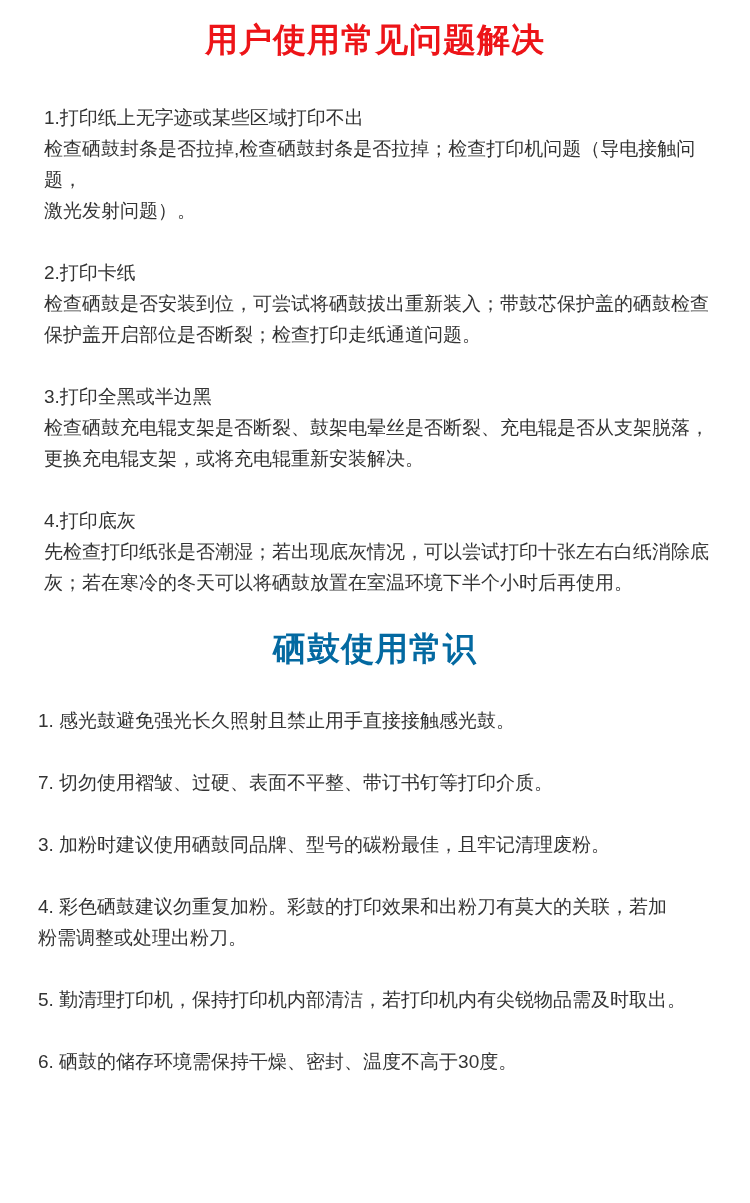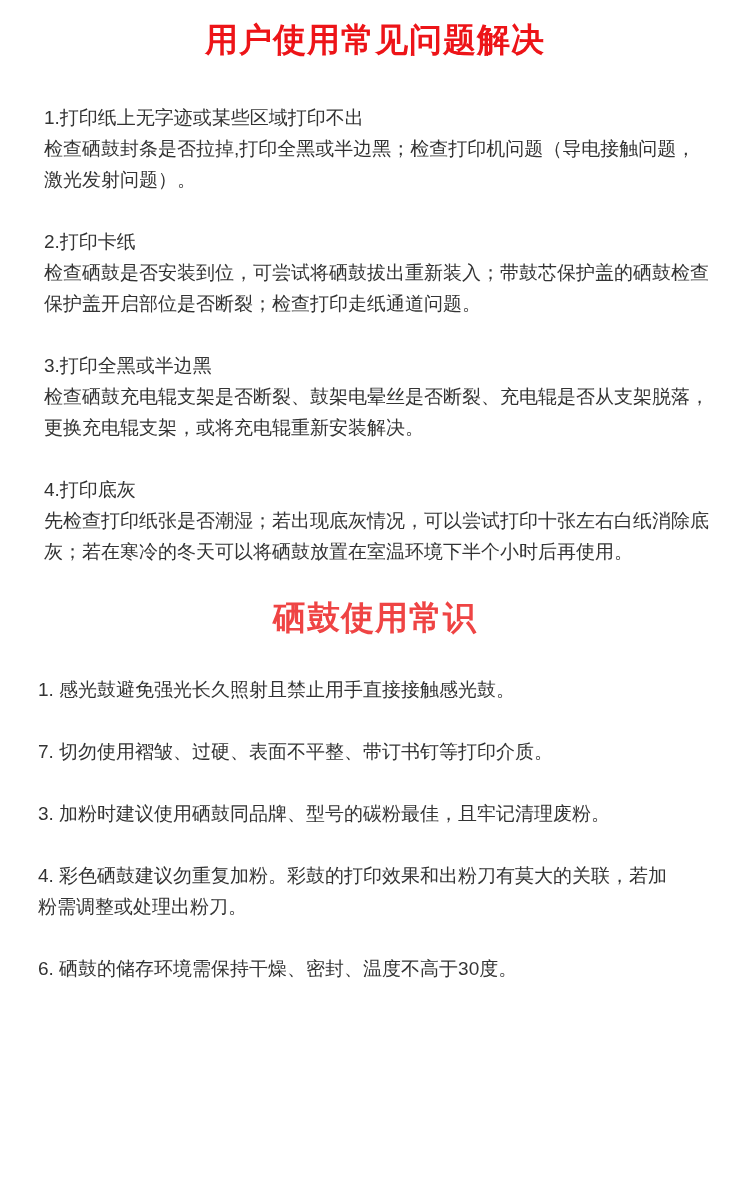--- a/index.html
+++ b/index.html
@@ -51,21 +51,21 @@
 </style>
 </head>
 <body>
 
 <div class="page" style="background-color: rgb(255, 255, 255); color: rgb(51, 51, 51);">
 
   <h1 class="section-title" style="color: rgb(237, 20, 24);">用户使用常见问题解决</h1>
 
   <section class="faq-item">
     <div class="faq-heading">1.打印纸上无字迹或某些区域打印不出</div>
-    <div class="faq-body">检查硒鼓封条是否拉掉,打印全黑或半边黑；检查打印机问题（导电接触问题，
+    <div class="faq-body">检查硒鼓封条是否拉掉,检查硒鼓封条是否拉掉；检查打印机问题（导电接触问题，
 激光发射问题）。</div>
   </section>
 
   <section class="faq-item">
     <div class="faq-heading">2.打印卡纸</div>
     <div class="faq-body">检查硒鼓是否安装到位，可尝试将硒鼓拔出重新装入；带鼓芯保护盖的硒鼓检查
 保护盖开启部位是否断裂；检查打印走纸通道问题。</div>
   </section>
 
   <section class="faq-item">
@@ -74,22 +74,23 @@
 更换充电辊支架，或将充电辊重新安装解决。</div>
   </section>
 
   <section class="faq-item">
     <div class="faq-heading">4.打印底灰</div>
     <div class="faq-body">先检查打印纸张是否潮湿；若出现底灰情况，可以尝试打印十张左右白纸消除底
 灰；若在寒冷的冬天可以将硒鼓放置在室温环境下半个小时后再使用。</div>
   </section>
 
 
-  <h1 class="section-title second" style="color: #ef4444;">硒鼓使用常识</h1>
+  <h1 class="section-title second" style="color: #0369a1;">硒鼓使用常识</h1>
 
   <div class="tip-item">1. 感光鼓避免强光长久照射且禁止用手直接接触感光鼓。</div>
   <div class="tip-item">7. 切勿使用褶皱、过硬、表面不平整、带订书钉等打印介质。</div>
   <div class="tip-item">3. 加粉时建议使用硒鼓同品牌、型号的碳粉最佳，且牢记清理废粉。</div>
   <div class="tip-item">4. 彩色硒鼓建议勿重复加粉。彩鼓的打印效果和出粉刀有莫大的关联，若加
 粉需调整或处理出粉刀。</div>
+  <div class="tip-item">5. 勤清理打印机，保持打印机内部清洁，若打印机内有尖锐物品需及时取出。</div>
   <div class="tip-item">6. 硒鼓的储存环境需保持干燥、密封、温度不高于30度。</div>
 
 </div>
 
 </body></html>

